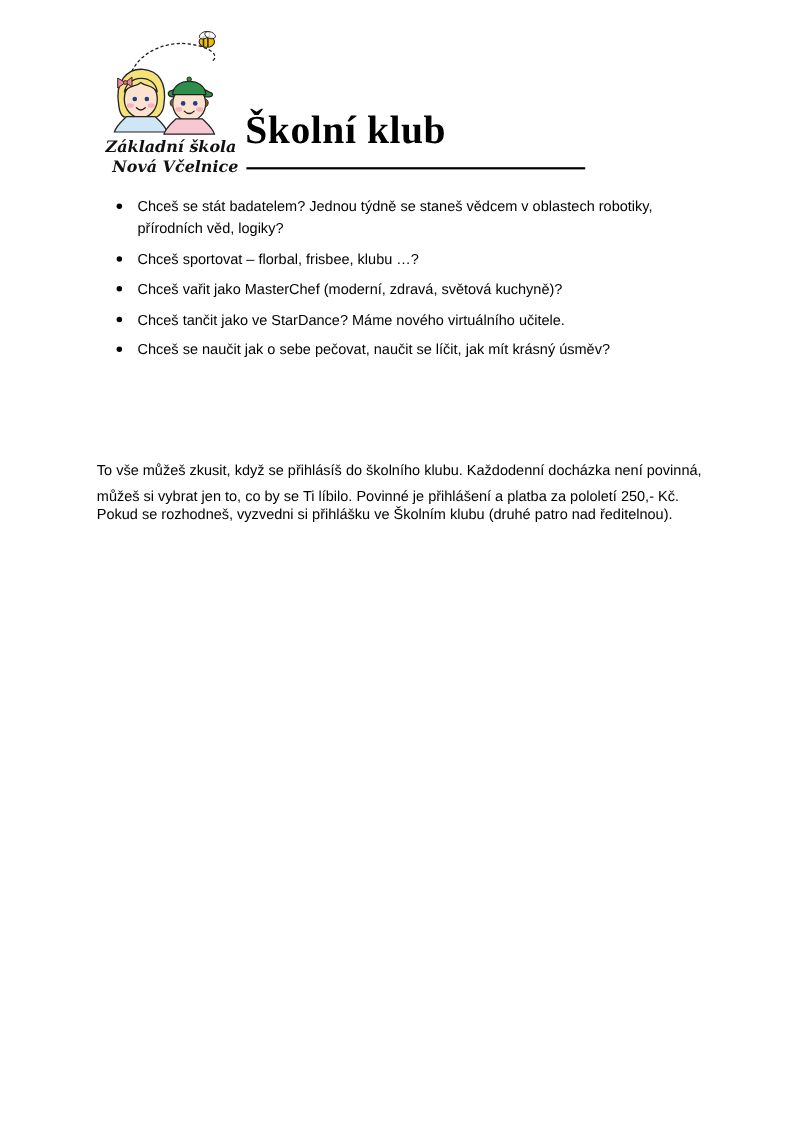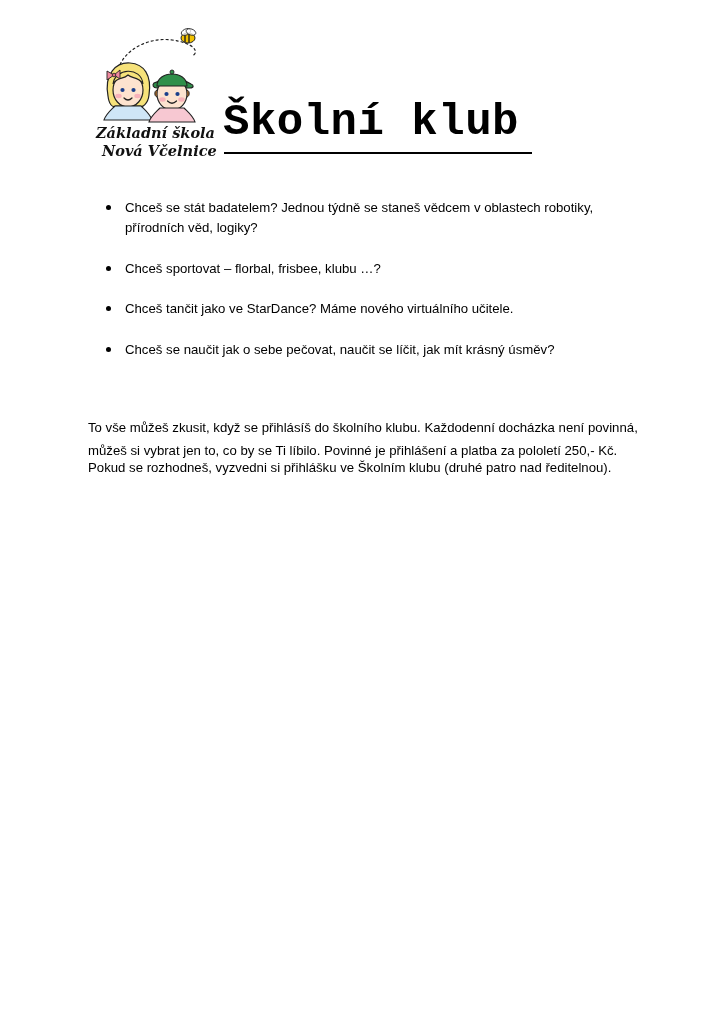--- a/index.html
+++ b/index.html
@@ -36,22 +36,22 @@
     width: 150px;
     height: 140px;
   }
   .logo svg {
     display: block;
   }
   .doc-title {
     position: absolute;
     left: 135px;
     top: 78px;
-    font-family: Liberation Mono, monospace;
-    font-size: 44px;
+    font-family: Liberation Serif, serif;
+    font-size: 36px;
     font-weight: bold;
     letter-spacing: 0.5px;
     line-height: 1;
     color: #000;
     white-space: nowrap;
   }
   .title-rule {
     position: absolute;
     left: 136px;
     top: 130px;
@@ -70,21 +70,20 @@
     padding: 0;
     list-style: none;
   }
   .bullets li {
     position: relative;
     padding-left: 37px;
     margin-bottom: 7px;
     font-size: 13.2px;
     line-height: 1.55;
     text-align: left;
-    margin-top: 20px;
   }
   .bullets li .dot {
     position: absolute;
     left: 18px;
     top: 7px;
     width: 5px;
     height: 5px;
     border-radius: 50%;
     background: #000;
   }
@@ -184,20 +183,24 @@
     <li>
       <span class="dot"></span>
       <span class="txt">Chceš se stát badatelem? Jednou týdně se staneš vědcem v oblastech robotiky, přírodních věd, logiky?</span>
     </li>
     <li>
       <span class="dot"></span>
       <span class="txt">Chceš sportovat – florbal, frisbee, klubu …?</span>
     </li>
     <li>
       <span class="dot"></span>
+      <span class="txt">Chceš vařit jako MasterChef (moderní, zdravá, světová kuchyně)?</span>
+    </li>
+    <li>
+      <span class="dot"></span>
       <span class="txt">Chceš tančit jako ve StarDance? Máme nového virtuálního učitele.</span>
     </li>
     <li>
       <span class="dot"></span>
       <span class="txt">Chceš se naučit jak o sebe pečovat, naučit se líčit, jak mít krásný úsměv?</span>
     </li>
   </ul>
 
   <p class="para para-1">To vše můžeš zkusit, když se přihlásíš do školního klubu. Každodenní docházka není povinná, můžeš si vybrat jen to, co by se Ti líbilo. Povinné je přihlášení a platba za pololetí 250,- Kč.</p>
   <p class="para para-2">Pokud se rozhodneš, vyzvedni si přihlášku ve Školním klubu (druhé patro nad ředitelnou).</p>

